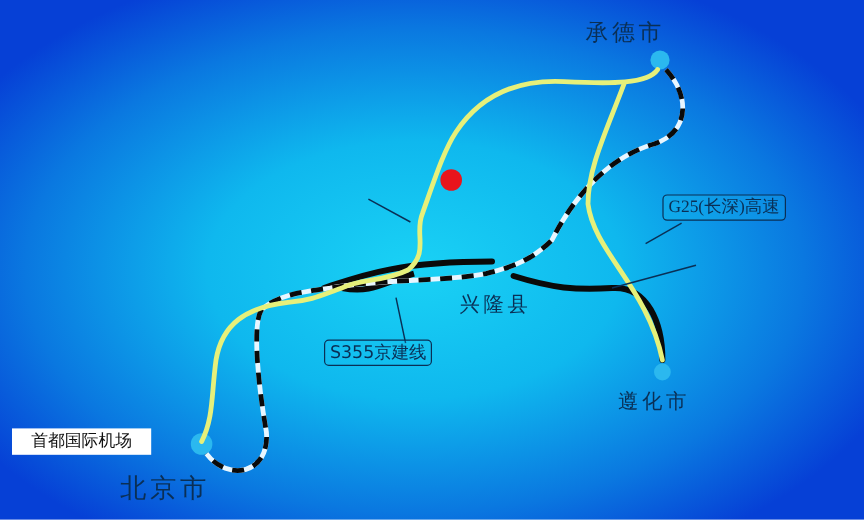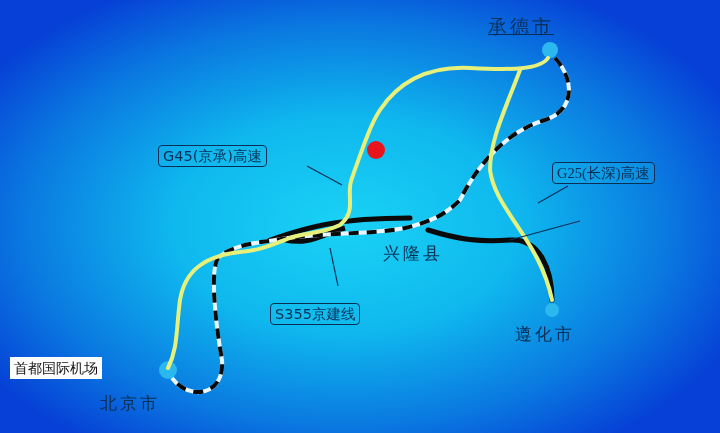--- a/index.html
+++ b/index.html
@@ -2,25 +2,25 @@
 <html><head>
 <meta charset="utf-8">
 <style>
   html, body { margin: 0; padding: 0; }
   body { width: 720px; height: 433px; overflow: hidden; font-family: "DejaVu Sans", sans-serif; }
   .map { position: relative; width: 720px; height: 433px; overflow: hidden;
     background: radial-gradient(ellipse 60% 62% at 48% 52%, #1ad2f5 0%, #0fb8ee 40%, #0a78e0 75%, #0640d6 100%); }
   svg.routes { position: absolute; left: 0; top: 0; }
   .city { position: absolute; color: #0a2f55; font-size: 19px; letter-spacing: 3px; white-space: nowrap; }
   .city.small { font-size: 17px; }
-  .city.big { font-size: 17px; }
+  .city.big { font-size: 22px; }
   .guber { position: absolute; color: #e8151c; font-size: 34px; font-weight: bold; letter-spacing: 6px; white-space: nowrap; }
   .road-label { position: absolute; border: 1.5px solid #0a2f55; border-radius: 4px; color: #0a2f55;
     font-size: 14.5px; padding: 0 4px; line-height: 20px; white-space: nowrap; background: rgba(20,190,240,0.25); }
-  .airport-label { position: absolute; background: #ffffff; color: #111; font-size: 14px; padding: 1px 4px; line-height: 20px; white-space: nowrap; }
+  .airport-label { position: absolute; background: #ffffff; color: #111; font-size: 14px; padding: 1px 16px; line-height: 20px; white-space: nowrap; }
 </style>
 </head>
 <body>
 
 <div class="map">
   <svg class="routes" width="720" height="433" viewBox="0 0 720 433">
 
     <circle cx="550" cy="50" r="8" fill="#2bb8ef"></circle>
     <circle cx="168" cy="370" r="9" fill="#2bb8ef"></circle>
     <circle cx="552" cy="310" r="7" fill="#2bb8ef"></circle>
@@ -43,23 +43,22 @@
 
     <g stroke="#0a2f55" stroke-width="1.2" fill="none">
       <line x1="307" y1="166" x2="342" y2="185"></line>
       <line x1="568" y1="186" x2="538" y2="203"></line>
       <line x1="580" y1="221" x2="510" y2="240"></line>
       <line x1="330" y1="248" x2="338" y2="286"></line>
     </g>
   </svg>
 
 
-  <div class="city" style="left:488px; top:14px;text-decoration:underline;">承德市</div>
+  <div class="city" style="left:488px; top:14px;">承德市</div>
   <div class="city small" style="left:515px; top:323px;">遵化市</div>
   <div class="city small" style="left:383px; top:242px;">兴隆县</div>
   <div class="city big" style="left:100px; top:392px;">北京市</div>
 
   <div class="airport-label" style="left:10px; top:357px;">首都国际机场</div>
 
-  <div class="road-label" style="left:158px; top:145px;">G45(京承)高速</div>
   <div class="road-label" style="left:552px; top:162px;font-family:Liberation Serif, serif;">G25(长深)高速</div>
-  <div class="road-label" style="left:270px; top:303px;">S355京建线</div>
+  <div class="road-label" style="left:270px; top:283px;">S355京建线</div>
 </div>
 
 </body></html>

